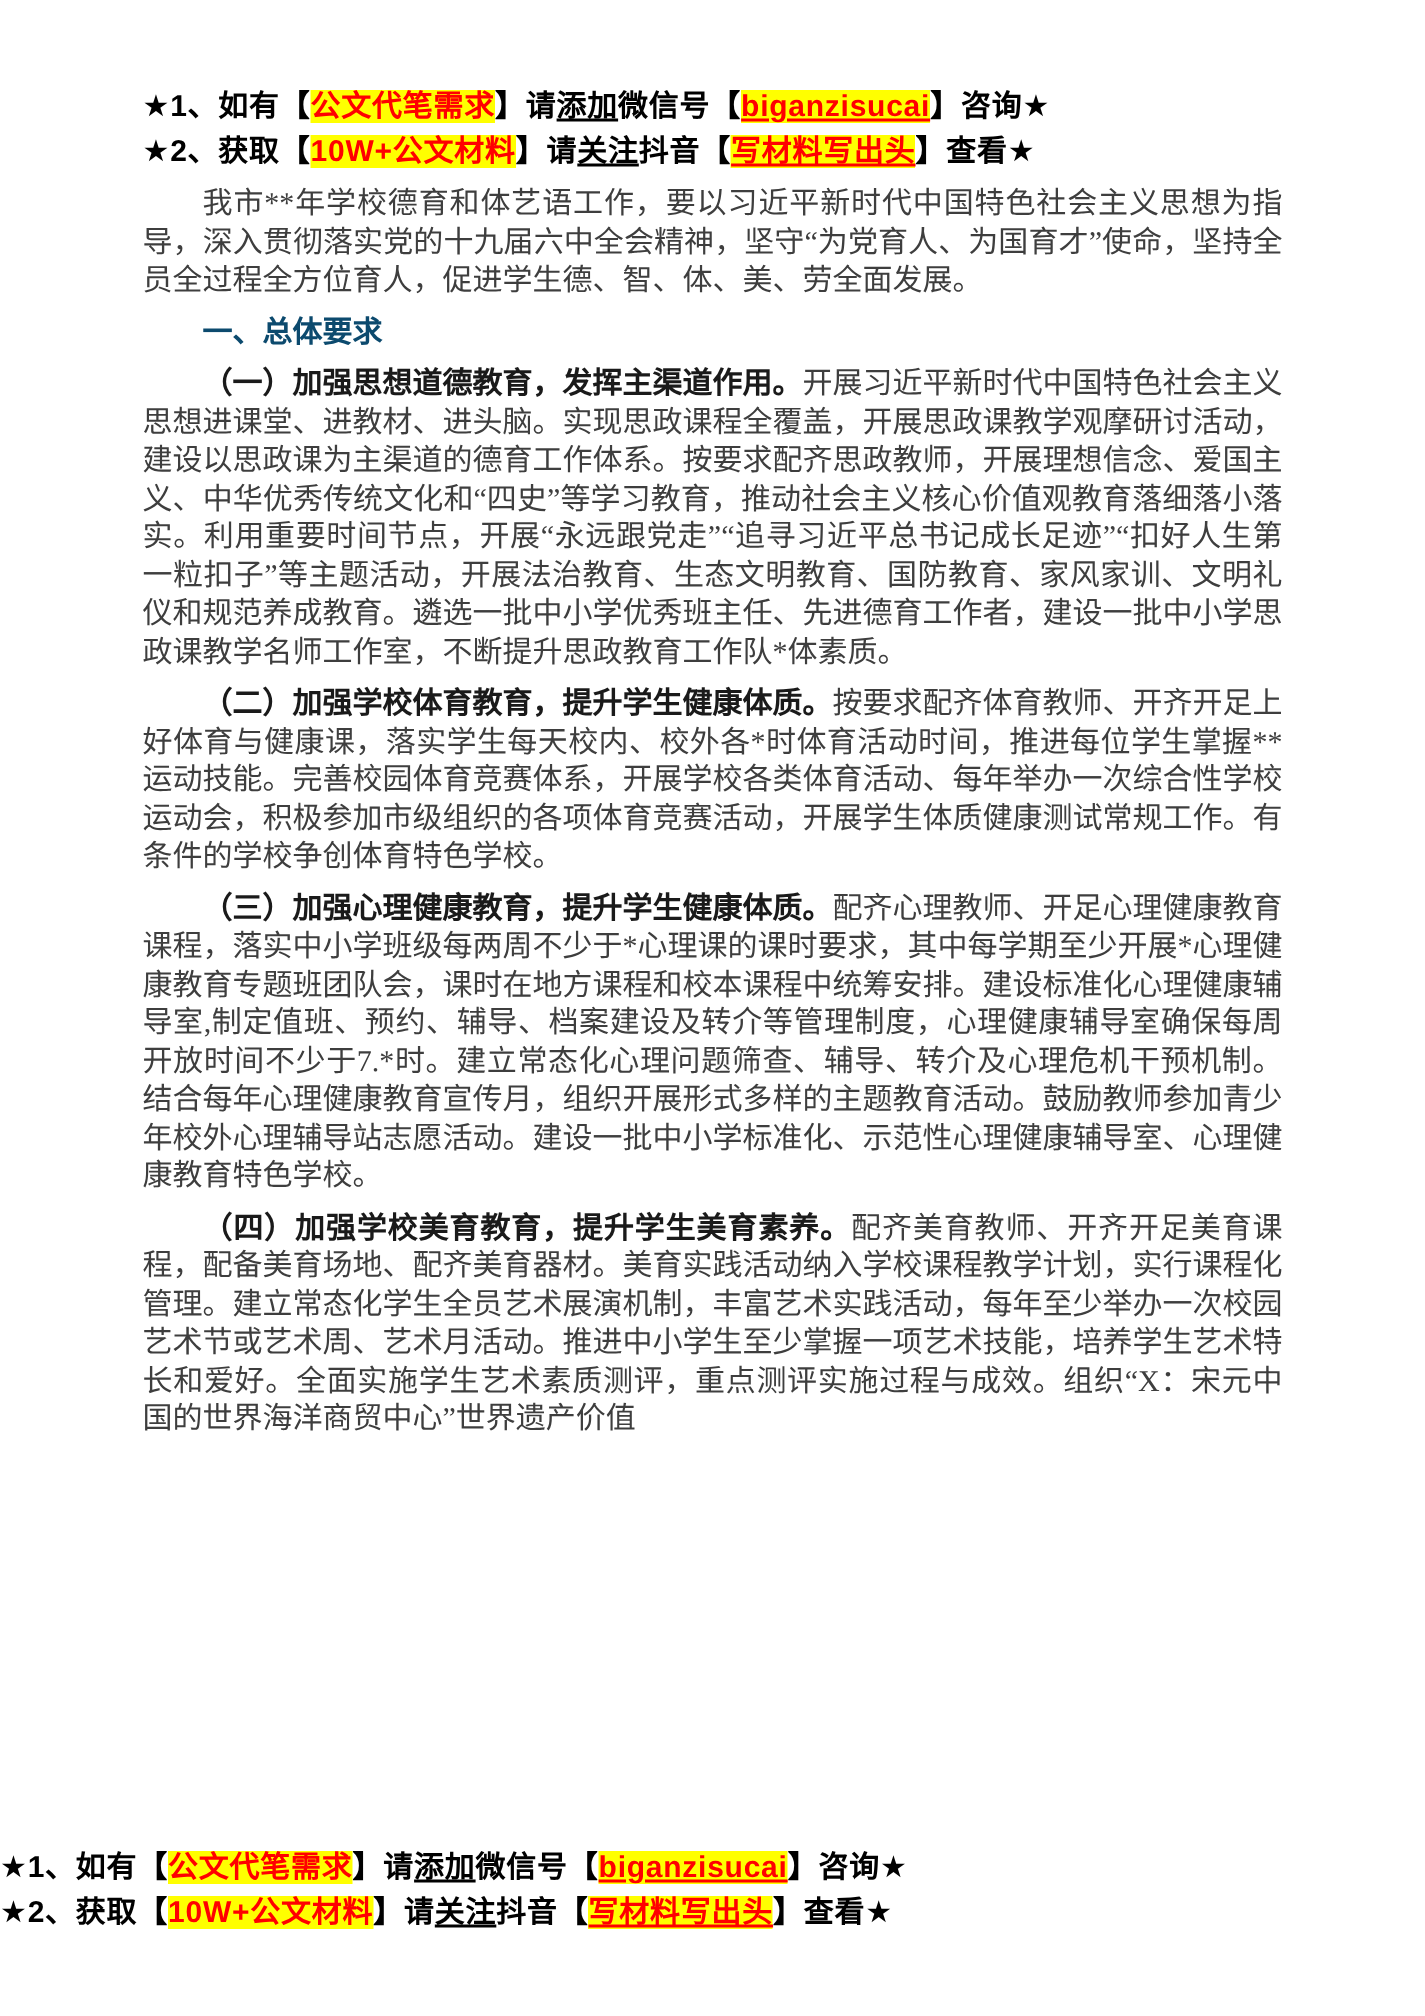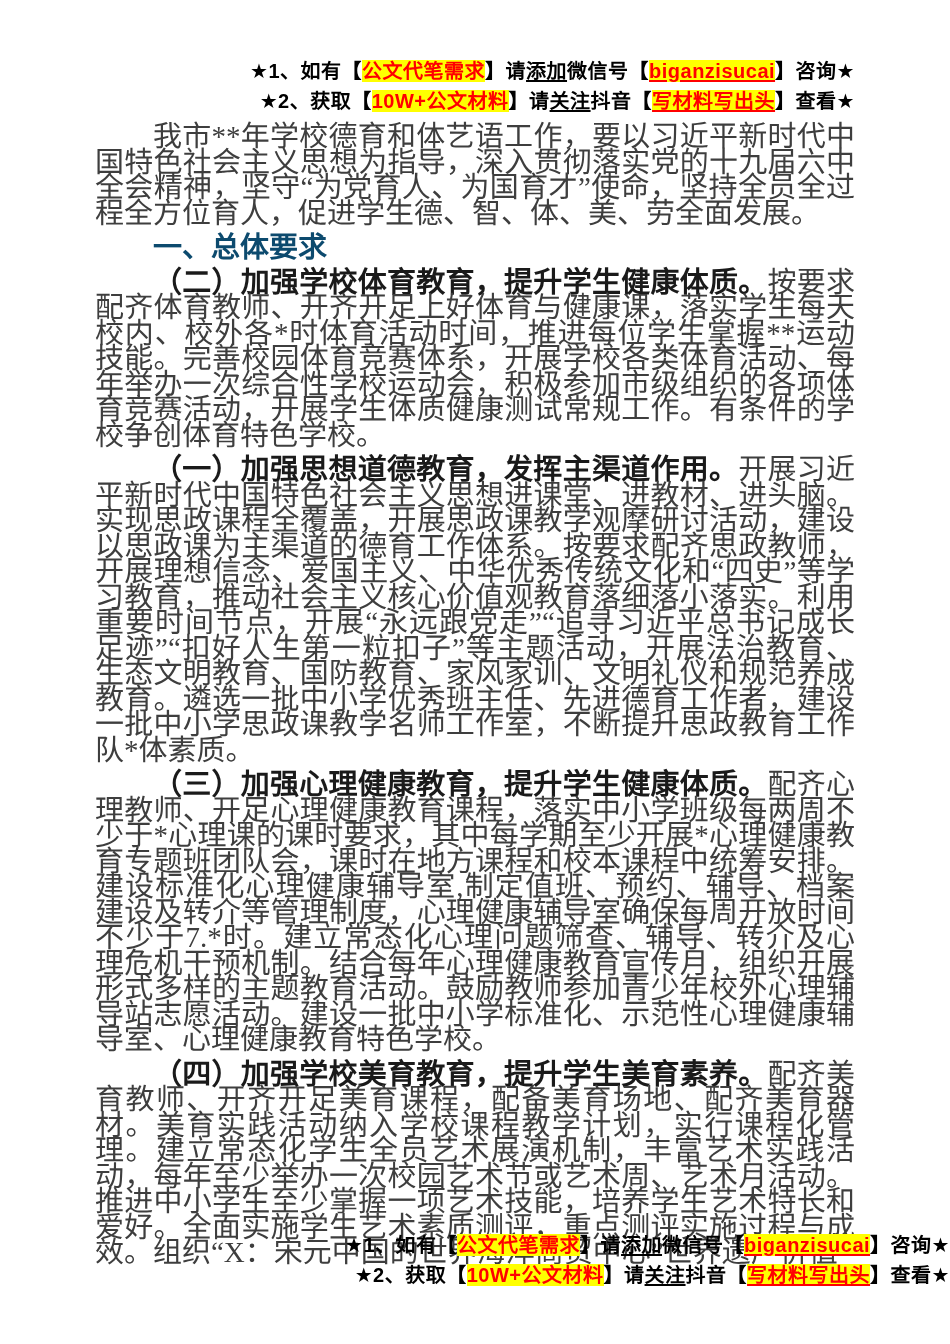--- a/index.html
+++ b/index.html
@@ -15,41 +15,41 @@
     box-sizing: border-box;
     padding: 56px 95px 0 95px;
     background: #ffffff;
   }
   
   .promo {
     font-family: "Liberation Sans", "DejaVu Sans", sans-serif;
     font-weight: 700;
     font-size: 20px;
     line-height: 30px;
-    text-align: right;
+    text-align: left;
     color: #000000;
     letter-spacing: 0.5px;
   }
   .promo .hl {
     background: #ffff00;
     color: #ff0000;
   }
   .promo .ul {
     text-decoration: underline;
     text-underline-offset: 2px;
   }
   .promo-footer {
     position: absolute;
     left: 0; right: 0;
     top: 1230px;
   }
   
   .doc {
     margin-top: 8px;
-    font-size: 29px;
+    font-size: 20px;
     line-height: 25.5px;
     color: #3e3e3e;
     text-align: justify;
   }
   .doc p {
     margin: 0 0 9px 0;
     text-indent: 2em;
   }
   .doc .heading {
     font-weight: 700;
@@ -73,23 +73,23 @@
       <span>★2、获取【</span><span class="hl">10W+公文材料</span><span>】请</span><span class="ul">关注</span><span>抖音【</span><span class="hl ul">写材料写出头</span><span>】查看★</span>
     </div>
   </div>
 
   <div class="doc">
     <p>我市**年学校德育和体艺语工作，要以习近平新时代中国特色社会主义思想为指导，深入贯彻落实党的十九届六中全会精神，坚守“为党育人、为国育才”使命，坚持全员全过程全方位育人，促进学生德、智、体、美、劳全面发展。</p>
 
     <p class="heading">一、总体要求</p>
 
 
+    <p><span class="lead">（一）加强思想道德教育，发挥主渠道作用。</span><span>开展习近平新时代中国特色社会主义思想进课堂、进教材、进头脑。实现思政课程全覆盖，开展思政课教学观摩研讨活动，建设以思政课为主渠道的德育工作体系。按要求配齐思政教师，开展理想信念、爱国主义、中华优秀传统文化和“四史”等学习教育，推动社会主义核心价值观教育落细落小落实。利用重要时间节点，开展“永远跟党走”“追寻习近平总书记成长足迹”“扣好人生第一粒扣子”等主题活动，开展法治教育、生态文明教育、国防教育、家风家训、文明礼仪和规范养成教育。遴选一批中小学优秀班主任、先进德育工作者，建设一批中小学思政课教学名师工作室，不断提升思政教育工作队*体素质。</span></p>
+
     <p><span class="lead">（二）加强学校体育教育，提升学生健康体质。</span><span>按要求配齐体育教师、开齐开足上好体育与健康课，落实学生每天校内、校外各*时体育活动时间，推进每位学生掌握**运动技能。完善校园体育竞赛体系，开展学校各类体育活动、每年举办一次综合性学校运动会，积极参加市级组织的各项体育竞赛活动，开展学生体质健康测试常规工作。有条件的学校争创体育特色学校。</span></p>
-
-    <p><span class="lead">（一）加强思想道德教育，发挥主渠道作用。</span><span>开展习近平新时代中国特色社会主义思想进课堂、进教材、进头脑。实现思政课程全覆盖，开展思政课教学观摩研讨活动，建设以思政课为主渠道的德育工作体系。按要求配齐思政教师，开展理想信念、爱国主义、中华优秀传统文化和“四史”等学习教育，推动社会主义核心价值观教育落细落小落实。利用重要时间节点，开展“永远跟党走”“追寻习近平总书记成长足迹”“扣好人生第一粒扣子”等主题活动，开展法治教育、生态文明教育、国防教育、家风家训、文明礼仪和规范养成教育。遴选一批中小学优秀班主任、先进德育工作者，建设一批中小学思政课教学名师工作室，不断提升思政教育工作队*体素质。</span></p>
 
     <p><span class="lead">（三）加强心理健康教育，提升学生健康体质。</span><span>配齐心理教师、开足心理健康教育课程，落实中小学班级每两周不少于*心理课的课时要求，其中每学期至少开展*心理健康教育专题班团队会，课时在地方课程和校本课程中统筹安排。建设标准化心理健康辅导室,制定值班、预约、辅导、档案建设及转介等管理制度，心理健康辅导室确保每周开放时间不少于7.*时。建立常态化心理问题筛查、辅导、转介及心理危机干预机制。结合每年心理健康教育宣传月，组织开展形式多样的主题教育活动。鼓励教师参加青少年校外心理辅导站志愿活动。建设一批中小学标准化、示范性心理健康辅导室、心理健康教育特色学校。</span></p>
 
     <p><span class="lead">（四）加强学校美育教育，提升学生美育素养。</span><span>配齐美育教师、开齐开足美育课程，配备美育场地、配齐美育器材。美育实践活动纳入学校课程教学计划，实行课程化管理。建立常态化学生全员艺术展演机制，丰富艺术实践活动，每年至少举办一次校园艺术节或艺术周、艺术月活动。推进中小学生至少掌握一项艺术技能，培养学生艺术特长和爱好。全面实施学生艺术素质测评，重点测评实施过程与成效。组织“X：宋元中国的世界海洋商贸中心”世界遗产价值</span></p>
   </div>
 
   <div class="promo promo-footer">
     <div class="promo-line">
       <span>★1、如有【</span><span class="hl">公文代笔需求</span><span>】请</span><span class="ul">添加</span><span>微信号【</span><span class="hl ul">biganzisucai</span><span>】咨询★</span>
     </div>

